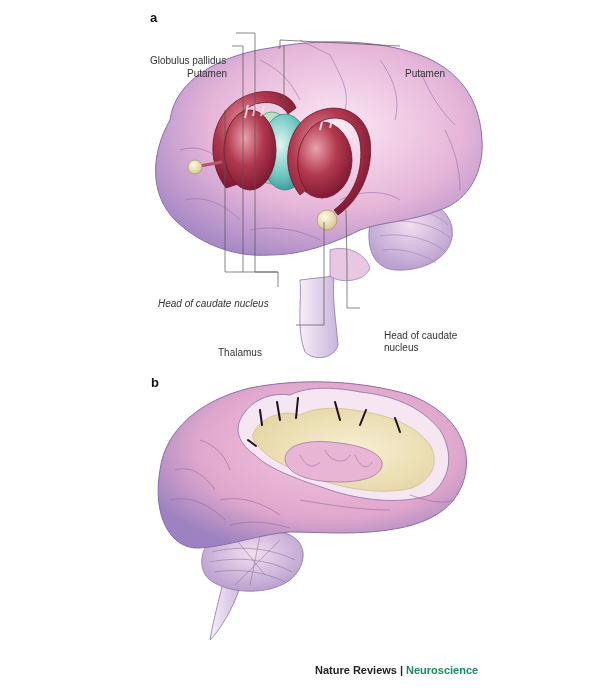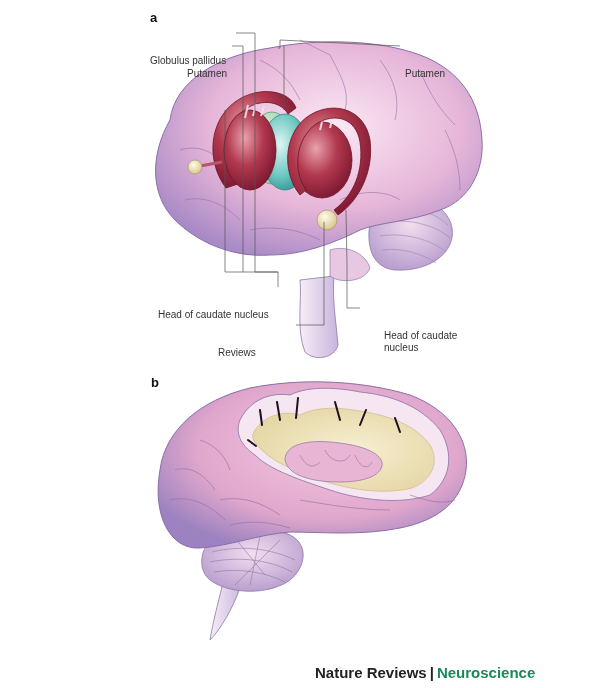--- a/index.html
+++ b/index.html
@@ -1,20 +1,20 @@
 <!DOCTYPE html>
 <html><head>
 <meta charset="utf-8">
 <style>
   html, body { margin:0; padding:0; background:#ffffff; }
   body { width:600px; height:688px; position:relative; overflow:hidden; font-family:"Liberation Sans", sans-serif; }
   .panel-letter { position:absolute; font-weight:bold; font-size:13px; color:#111; }
   .label { position:absolute; font-size:10px; color:#333; white-space:nowrap; line-height:12px;margin-top:28px; }
   svg.fig { position:absolute; left:0; top:0; }
-  .footer { position:absolute; left:315px; top:664px; font-size:15px; font-weight:bold; color:#222; white-space:nowrap; }
+  .footer { position:absolute; left:315px; top:664px; font-size:11px; font-weight:bold; color:#222; white-space:nowrap; }
   .footer .sep { color:#222; margin:0 3px; }
   .footer .brand { color:#1a8a5a; }
 </style>
 </head>
 <body>
 
 <svg class="fig" width="600" height="688" viewBox="0 0 600 688">
   <defs>
     <radialGradient id="gBrainA" cx="55%" cy="40%" r="65%">
       <stop offset="0%" stop-color="#fbe8f4"></stop>
@@ -177,20 +177,20 @@
     </g>
   </g>
 </svg>
 
 <div class="panel-letter" style="left:150px; top:10px;">a</div>
 <div class="panel-letter" style="left:151px; top:375px;">b</div>
 
 <div class="label" style="left:150px; top:27px;">Globulus pallidus</div>
 <div class="label" style="left:187px; top:40px;">Putamen</div>
 <div class="label" style="left:405px; top:40px;">Putamen</div>
-<div class="label" style="left:158px; top:281px;">Head of caudate nucleus</div>
-<div class="label" style="left:218px; top:319px;">Reviews</div>
+<div class="label" style="left:158px; top:270px;font-style:italic;">Head of caudate nucleus</div>
+<div class="label" style="left:218px; top:319px;">Thalamus</div>
 <div class="label" style="left:384px; top:302px;">Head of caudate</div>
 <div class="label" style="left:384px; top:314px;">nucleus</div>
 
 <div class="footer">
   <span>Nature Reviews</span><span class="sep">|</span><span class="brand">Neuroscience</span>
 </div>
 
 </body></html>

